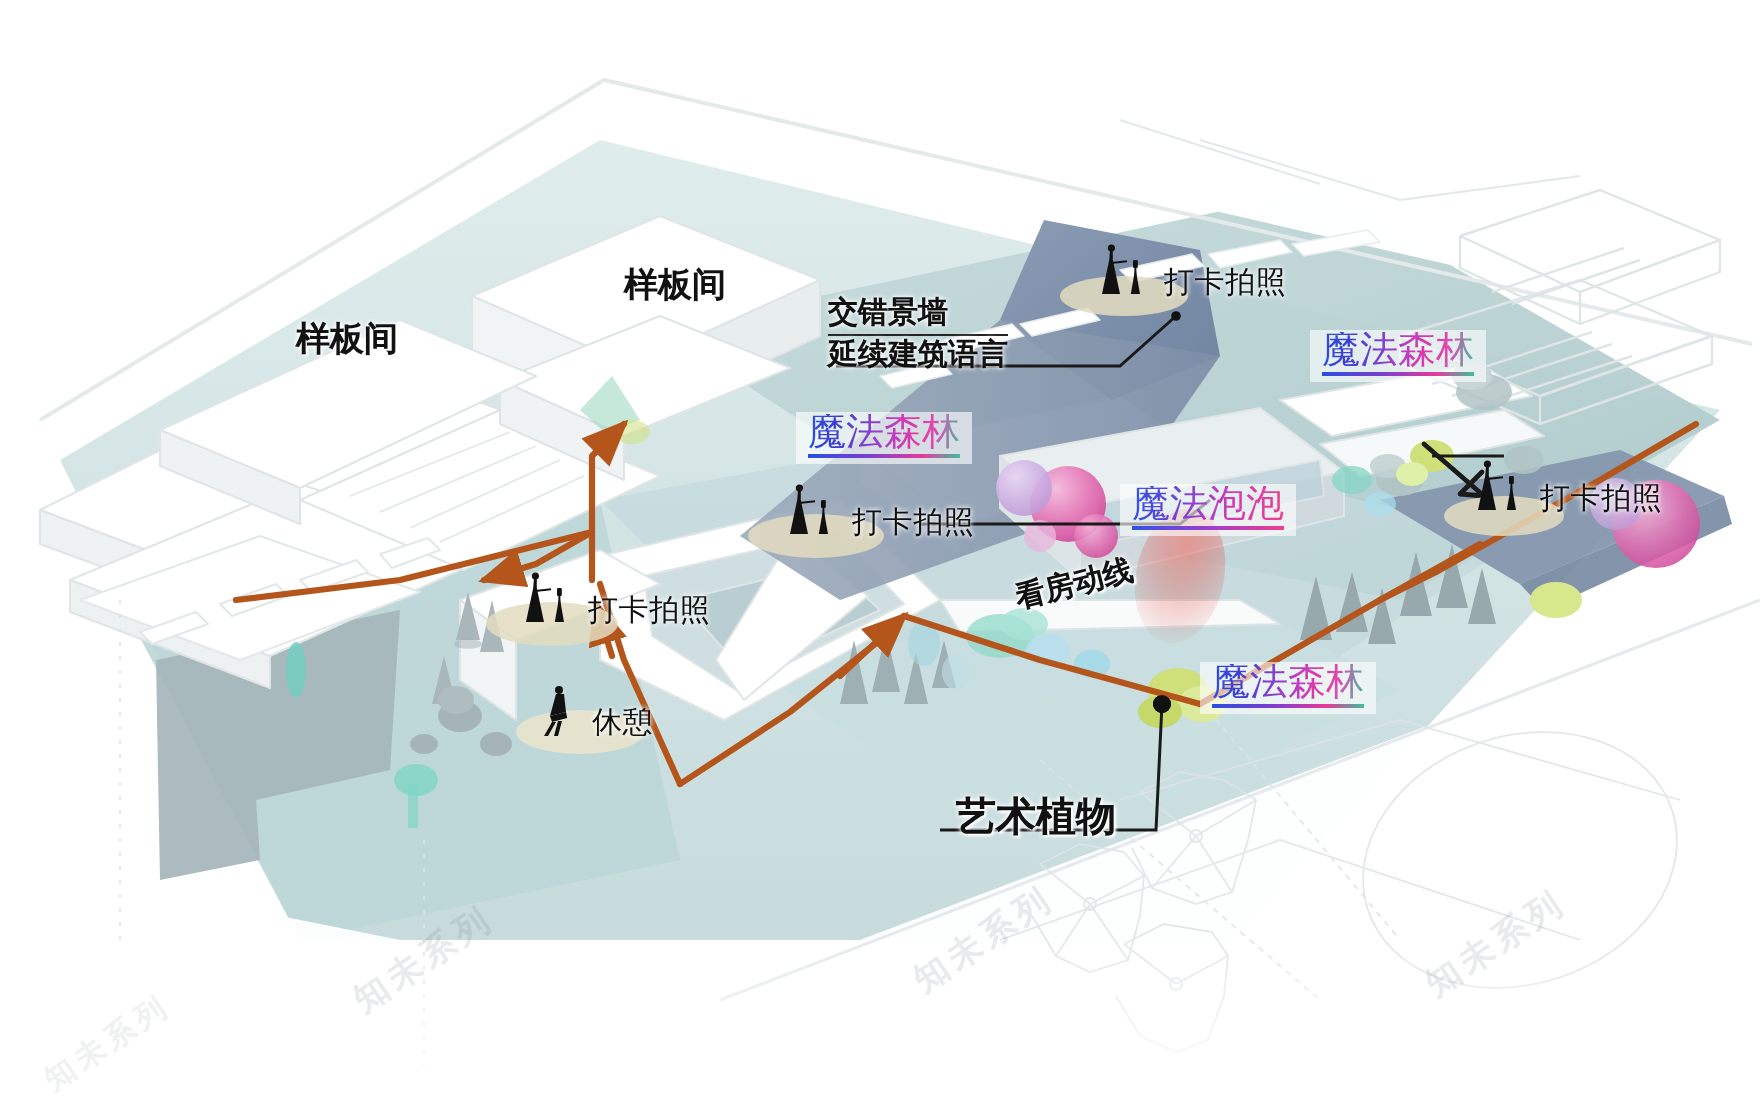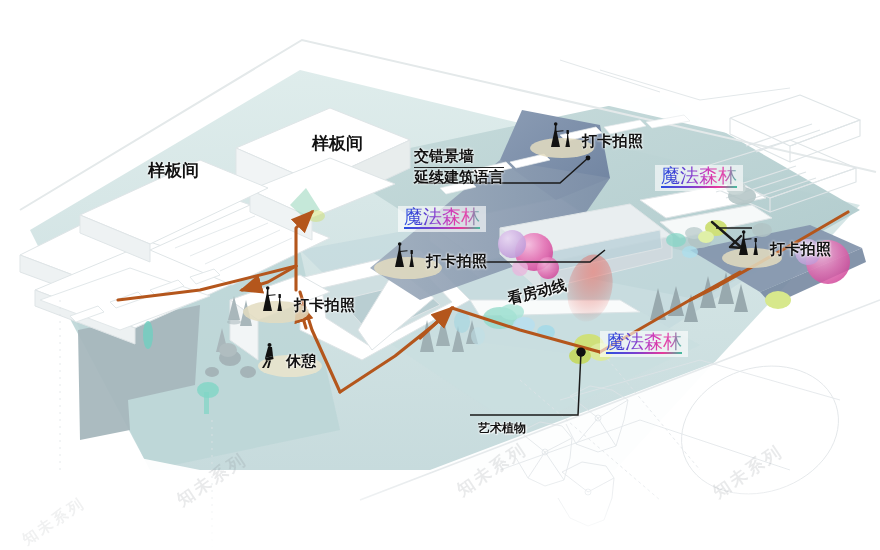--- a/index.html
+++ b/index.html
@@ -45,21 +45,21 @@
 
   
   .anno2{position:absolute;color:#111;font-weight:700;line-height:1.18;
          text-shadow:0 0 2px #fff,0 0 3px #fff;}
   .anno2 .l1{display:block;border-bottom:1.4px solid #222;padding-bottom:1px;}
   .anno2 .l2{display:block;padding-top:1px;text-align:right;}
 
   
   .act{position:absolute;display:flex;align-items:flex-end;gap:2px;}
   .act .cap{
-    color:#111;font-weight:700;letter-spacing:.3px;
+    color:#111;font-weight:400;letter-spacing:.3px;
     text-shadow:0 0 2px #fff,0 0 3px #fff;
     position:relative;top:-1px;
   }
   .act svg{display:block;}
 
   
   .wm{position:absolute;color:rgba(120,125,130,.16);font-weight:700;
       letter-spacing:3px;user-select:none;}
 </style>
 </head>
@@ -410,32 +410,36 @@
 
   <div class="lbl lbl-black" style="left:312px;top:135px;font-size:17px;">样板间</div>
 
   <div class="anno2" style="left:414px;top:148px;font-size:15px;">
     <span class="l1">交错景墙</span>
     <span class="l2">延续建筑语言</span>
   </div>
 
   <div class="lbl lbl-black" style="left:508px;top:292px;font-size:15px;transform:rotate(-14deg);transform-origin:left center;">看房动线</div>
 
-  <div class="lbl lbl-black" style="left:478px;top:422px;font-size:12px;">艺术植物</div>
+  <div class="lbl lbl-black" style="left:478px;top:398px;font-size:20px;">艺术植物</div>
 
   <div class="lbl lbl-magic" style="left:398px;top:206px;font-size:19px;">
     <span class="gtxt">魔法森林</span>
     <span class="uline"></span>
   </div>
 
   <div class="lbl lbl-magic" style="left:655px;top:165px;font-size:19px;">
     <span class="gtxt">魔法森林</span>
     <span class="uline"></span>
   </div>
 
+  <div class="lbl lbl-magic lbl-bubble" style="left:560px;top:242px;font-size:19px;">
+    <span class="gtxt">魔法泡泡</span>
+    <span class="uline"></span>
+  </div>
 
   <div class="lbl lbl-magic" style="left:600px;top:331px;font-size:19px;">
     <span class="gtxt">魔法森林</span>
     <span class="uline"></span>
   </div>
 
   <div class="act" style="left:544px;top:122px;">
     <svg width="36" height="30" viewBox="0 0 36 30">
       <g fill="#111">
         <path d="M11 3 L12.4 3 L12.4 8 L16 25 L7 25 L10.6 8 Z"></path>
@@ -484,21 +488,21 @@
         <circle cx="11.7" cy="2" r="1.8"></circle>
         <rect x="11.5" y="9" width="8" height="1" transform="rotate(-6 11.5 9)"></rect>
         <rect x="22.5" y="8" width="2.4" height="4" rx="0.6"></rect>
         <path d="M23.7 12 L21.4 25 L26 25 Z"></path>
         <rect x="23.2" y="12" width="1" height="13"></rect>
       </g>
     </svg>
     <span class="cap" style="font-size:15px;">打卡拍照</span>
   </div>
 
-  <div class="act" style="left:256px;top:342px;">
+  <div class="act" style="left:266px;top:342px;">
     <svg width="28" height="30" viewBox="0 0 28 30">
       <g fill="#111">
         <circle cx="13.5" cy="3" r="2"></circle>
         <path d="M12 5 L16 5 L17 14 L9 16 Z"></path>
         <path d="M9 16 L17 14 L17.6 17 L10 19 Z"></path>
         <path d="M10 19 L12 19 L8 26 L6 26 Z"></path>
         <path d="M13 18.5 L15 18.5 L13 26 L11 26 Z"></path>
       </g>
     </svg>
     <span class="cap" style="font-size:15px;">休憩</span>

